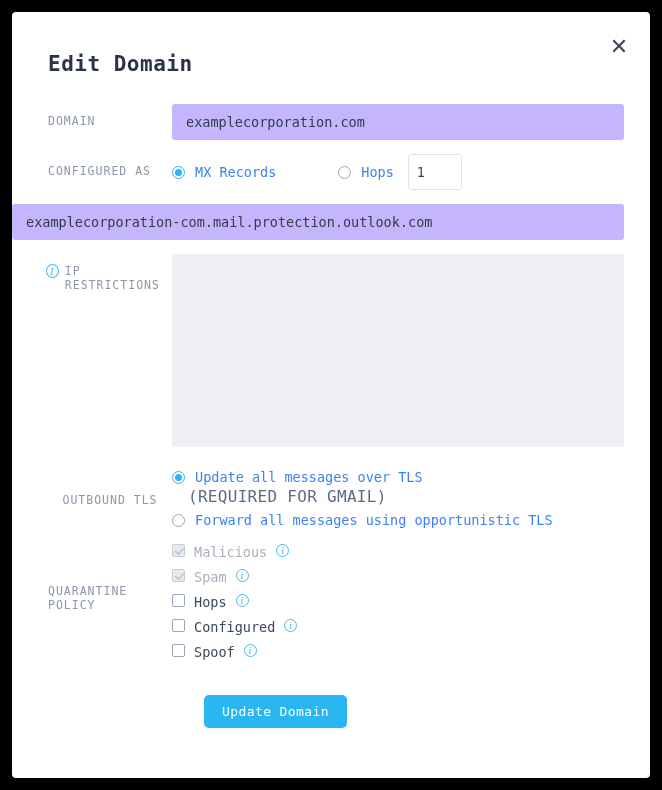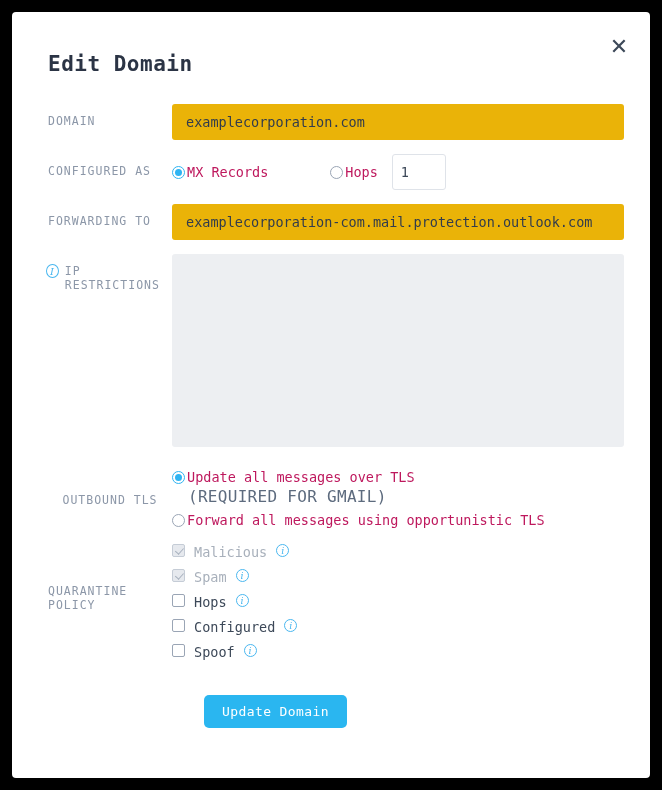--- a/index.html
+++ b/index.html
@@ -79,21 +79,21 @@
     display: flex;
     align-items: flex-start;
     gap: 6px;
     padding-left: 34px;
   }
   .field {
     flex: 1;
     padding-right: 26px;
   }
   .textbox {
-    background: #eab308;
+    background: #c4b5fd;
     border: none;
     border-radius: 3px;
     width: 100%;
     box-sizing: border-box;
     height: 36px;
     padding: 0 14px;
     font-size: 13.5px;
     color: #323c4c;
     font-family: "DejaVu Sans Mono", monospace;
     outline: none;
@@ -140,22 +140,22 @@
     top: 50%;
     width: 7px;
     height: 7px;
     margin-left: -3.5px;
     margin-top: -3.5px;
     border-radius: 50%;
     background: #2fb4f2;
   }
   .opt-label {
     font-size: 13.5px;
-    color: #be185d;
-    margin-left: 2px;
+    color: #3b82f6;
+    margin-left: 10px;
     font-family: "DejaVu Sans Mono", monospace;
   }
   .hops-gap { width: 62px; }
   .hops-box {
     margin-left: 14px;
     width: 54px;
     height: 36px;
     border: 1px solid #dfe3e9;
     border-radius: 3px;
     background: #fff;
@@ -288,21 +288,20 @@
             <span class="opt-label">MX Records</span>
             <span class="hops-gap"></span>
             <span class="radio"></span>
             <span class="opt-label">Hops</span>
             <input class="hops-box" type="text" value="1" style="">
           </div>
         </div>
       </div>
 
       <div class="row">
-        <div class="label">Forwarding to</div>
         <div class="field">
           <input class="textbox" type="text" value="examplecorporation-com.mail.protection.outlook.com" style="">
         </div>
       </div>
 
       <div class="row">
         <div class="label with-info">
           <span class="info-icon">i</span>
           <span>IP Restrictions</span>
         </div>

